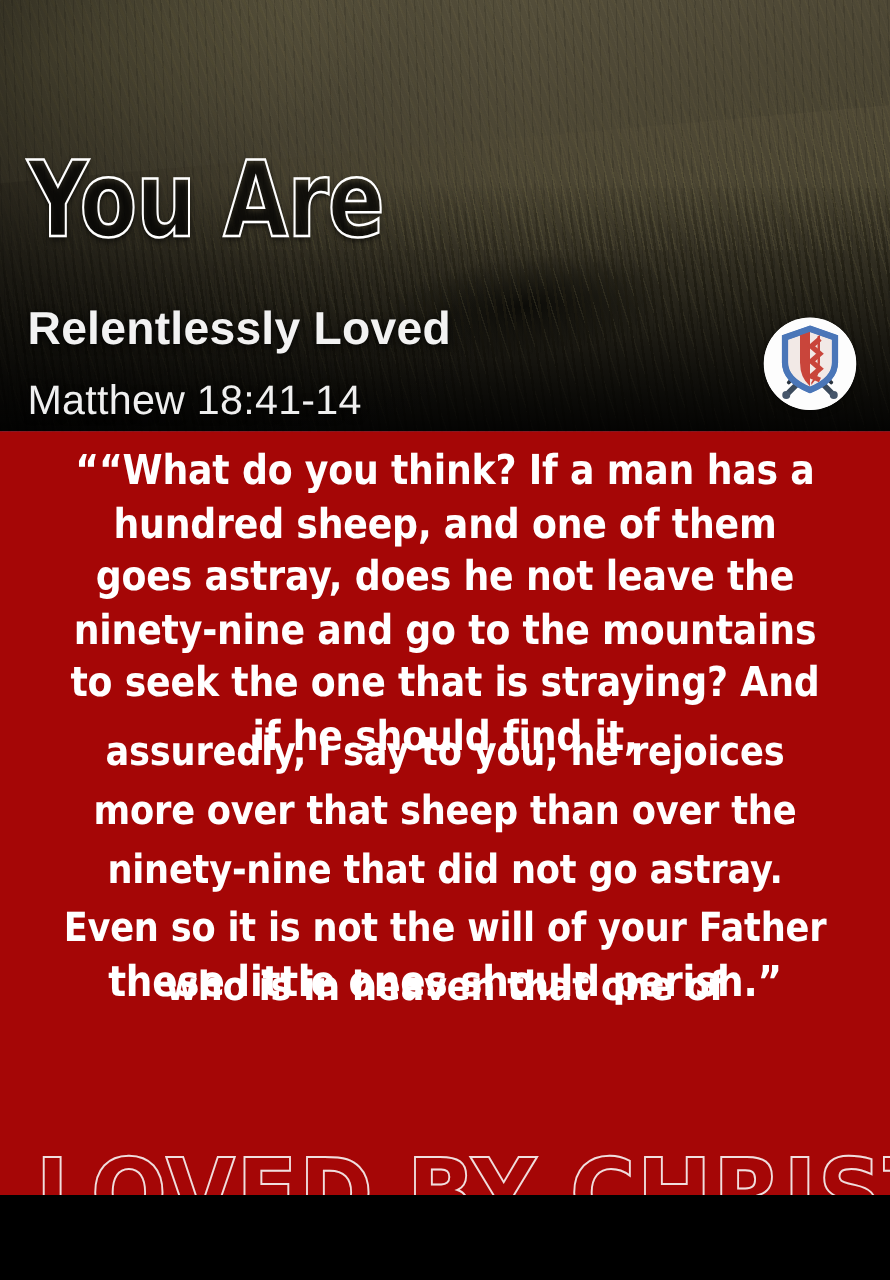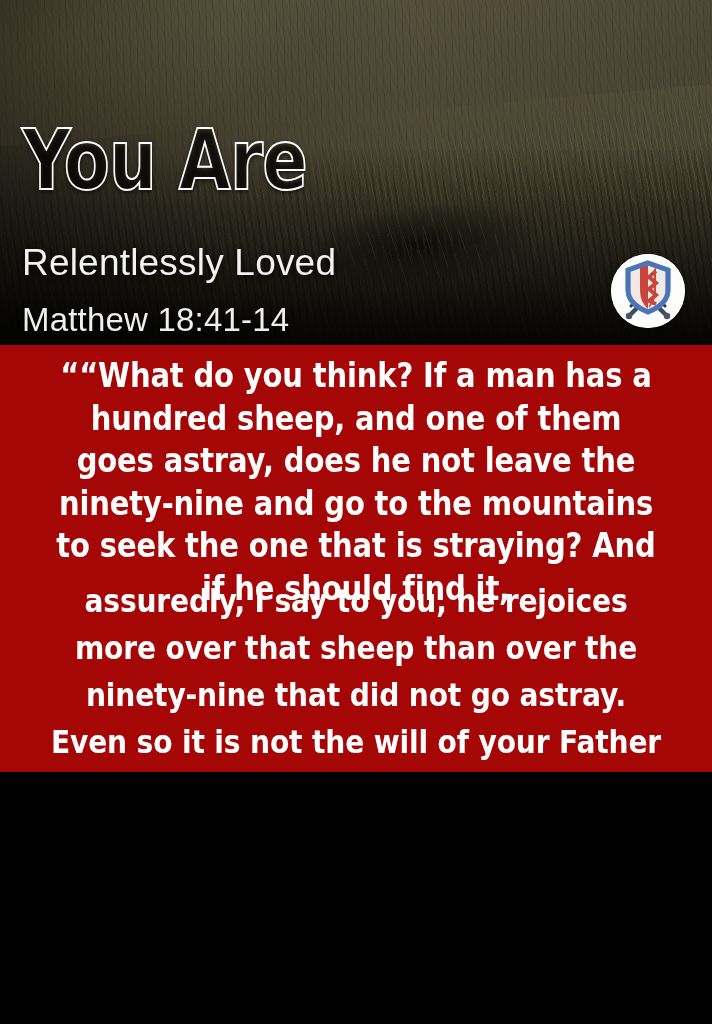--- a/index.html
+++ b/index.html
@@ -7,21 +7,21 @@
     padding: 0;
     background: #000;
   }
   body {
     font-family: "Liberation Sans", sans-serif;
   }
 
   #poster {
     position: relative;
     width: 712px;
-    height: 772px;
+    height: 956px;
     overflow: hidden;
     background: #3b82f6;
   }
 
   
   .photo {
     position: absolute;
     left: 0; top: 0;
     width: 712px;
     height: 345px;
@@ -191,21 +191,21 @@
     color: transparent;
     -webkit-text-stroke: 2px #ffffff;
     text-shadow: 0 2px 6px rgba(0,0,0,0.75);
     white-space: nowrap;
   }
   .hdr-sub {
     position: absolute;
     left: 22px; top: 243px;
     font-size: 37px;
     line-height: 40px;
-    font-weight: 400;
+    font-weight: 700;
     color: #f2f2f2;
     letter-spacing: 0.2px;
     text-shadow: 0 2px 7px rgba(0,0,0,0.9);
     white-space: nowrap;
   }
   .hdr-ref {
     position: absolute;
     left: 22px; top: 302px;
     font-size: 33px;
     line-height: 36px;

